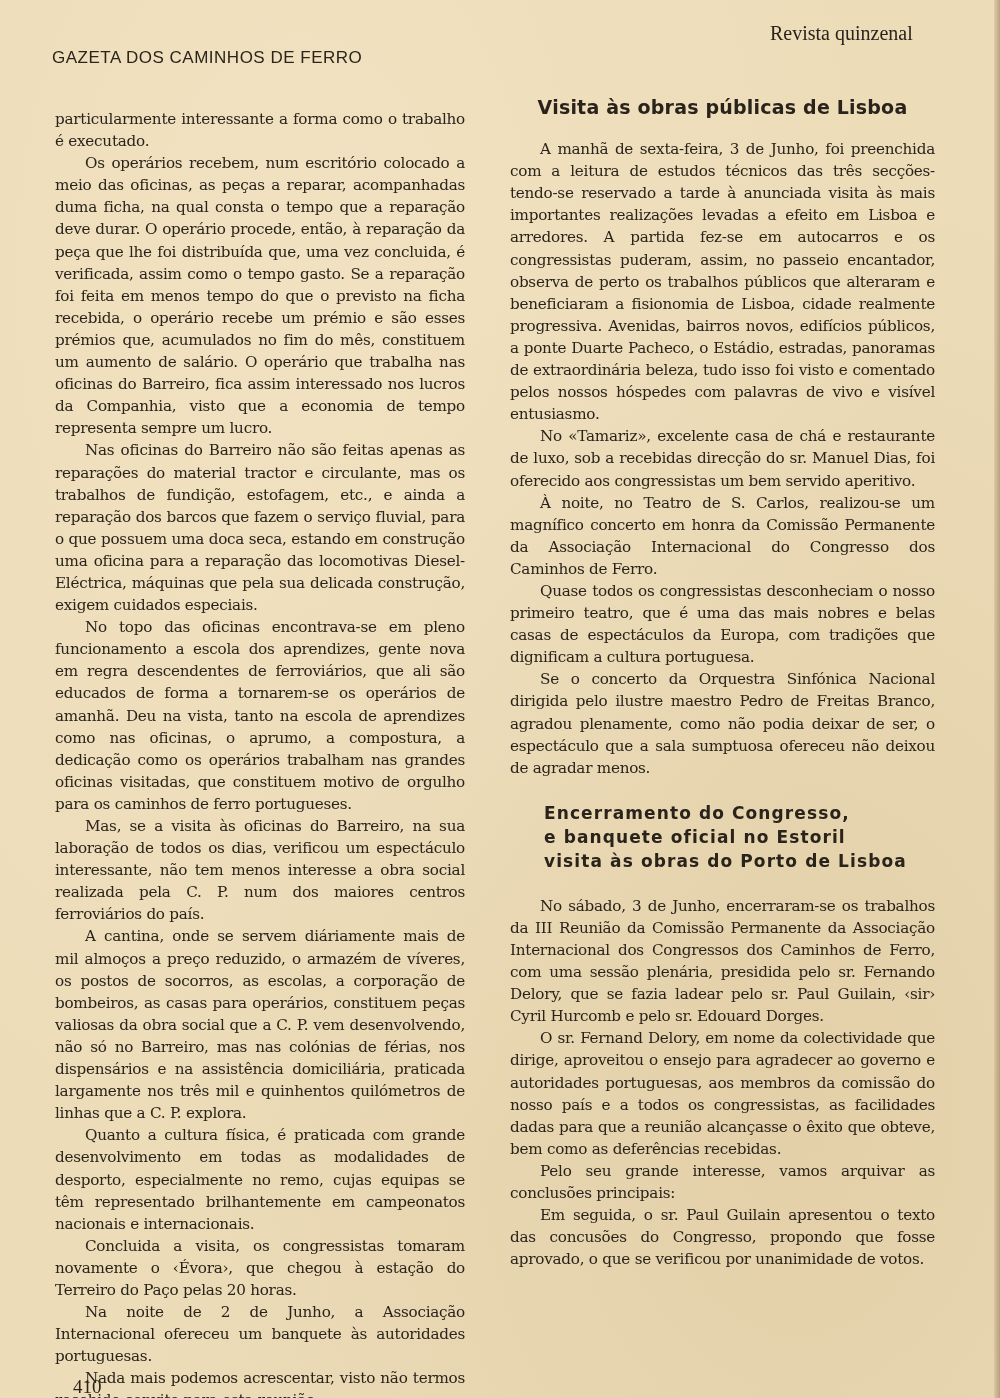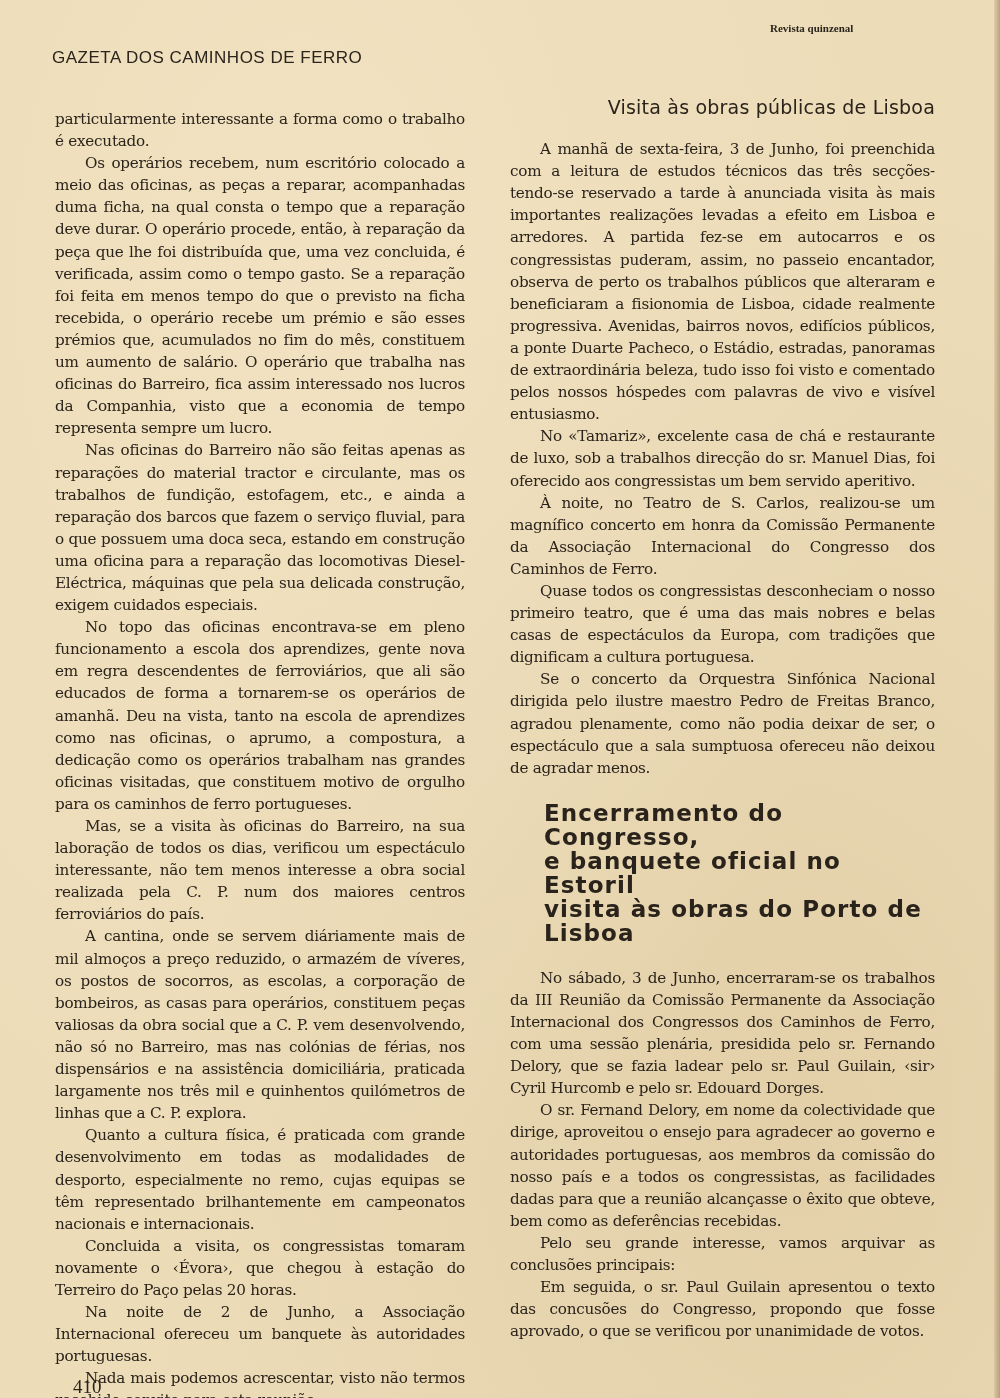--- a/index.html
+++ b/index.html
@@ -16,38 +16,38 @@
       position: absolute; right: 0; top: 0; width: 6px; height: 1398px;
       background: linear-gradient(to right, rgba(150,120,80,0.15), rgba(120,95,60,0.45));
     }
     .header-left {
       position: absolute; left: 52px; top: 48px;
       font-family: Liberation Sans, sans-serif; font-size: 17px; letter-spacing: 0.5px;
       color: #2b241c;
     }
     .header-right {
       position: absolute; left: 770px; top: 22px;
-      font-family: "Liberation Serif", serif; font-size: 11px; font-weight: bold;
+      font-family: "Liberation Serif", serif; font-size: 20px; font-weight: normal;
       color: #2b241c;
     }
     .col {
       position: absolute; top: 108px;
       font-family: "DejaVu Serif", serif; font-size: 15.2px; line-height: 22.1px;
       text-align: justify; letter-spacing: -0.25px;
     }
     .col-left { left: 55px; width: 410px; }
     .col-right { left: 510px; width: 425px; top: 96px; }
     .col p { margin: 0; text-indent: 30px; }
     .col p.noindent { text-indent: 0; }
     .h1 {
-      font-family: "DejaVu Sans", sans-serif; font-weight: normal; font-size: 19px;
-      text-align: right; margin: 0 0 20px 0; letter-spacing: 0.2px; color: #2a231b;
+      font-family: "DejaVu Sans", sans-serif; font-weight: bold; font-size: 19px;
+      text-align: center; margin: 0 0 20px 0; letter-spacing: 0.2px; color: #2a231b;
     }
     .h2 {
-      font-family: "DejaVu Sans", sans-serif; font-weight: bold; font-size: 23px;
+      font-family: "DejaVu Sans", sans-serif; font-weight: bold; font-size: 17px;
       line-height: 24px; margin: 22px 0 22px 34px; letter-spacing: 1.1px; color: #2a231b;
       text-align: left; text-indent: 0;
     }
     .h2 span { display: block; }
     .page-number {
       position: absolute; left: 73px; top: 1352px;
       font-family: "Liberation Serif", serif; font-size: 19px; color: #2b241c; margin-top: 24px;
     }
   </style>
 </head>
@@ -67,21 +67,21 @@
   <p>A cantina, onde se servem diáriamente mais de mil almoços a preço reduzido, o armazém de víveres, os postos de socorros, as escolas, a corporação de bombeiros, as casas para operários, constituem peças valiosas da obra social que a C. P. vem desenvolvendo, não só no Barreiro, mas nas colónias de férias, nos dispensários e na assistência domiciliária, praticada largamente nos três mil e quinhentos quilómetros de linhas que a C. P. explora.</p>
   <p>Quanto a cultura física, é praticada com grande desenvolvimento em todas as modalidades de desporto, especialmente no remo, cujas equipas se têm representado brilhantemente em campeonatos nacionais e internacionais.</p>
   <p>Concluida a visita, os congressistas tomaram novamente o ‹Évora›, que chegou à estação do Terreiro do Paço pelas 20 horas.</p>
   <p>Na noite de 2 de Junho, a Associação Internacional ofereceu um banquete às autoridades portuguesas.</p>
   <p>Nada mais podemos acrescentar, visto não termos recebido convite para esta reunião.</p>
 </div>
 
 <div class="col col-right">
   <div class="h1">Visita às obras públicas de Lisboa</div>
   <p>A manhã de sexta-feira, 3 de Junho, foi preenchida com a leitura de estudos técnicos das três secções-tendo-se reservado a tarde à anunciada visita às mais importantes realizações levadas a efeito em Lisboa e arredores. A partida fez-se em autocarros e os congressistas puderam, assim, no passeio encantador, observa de perto os trabalhos públicos que alteraram e beneficiaram a fisionomia de Lisboa, cidade realmente progressiva. Avenidas, bairros novos, edifícios públicos, a ponte Duarte Pacheco, o Estádio, estradas, panoramas de extraordinária beleza, tudo isso foi visto e comentado pelos nossos hóspedes com palavras de vivo e visível entusiasmo.</p>
-  <p>No «Tamariz», excelente casa de chá e restaurante de luxo, sob a trabalhos direcção do sr. Manuel Dias, foi oferecido aos congressistas um bem servido aperitivo.</p>
+  <p>No «Tamariz», excelente casa de chá e restaurante de luxo, sob a recebidas direcção do sr. Manuel Dias, foi oferecido aos congressistas um bem servido aperitivo.</p>
   <p>À noite, no Teatro de S. Carlos, realizou-se um magnífico concerto em honra da Comissão Permanente da Associação Internacional do Congresso dos Caminhos de Ferro.</p>
   <p>Quase todos os congressistas desconheciam o nosso primeiro teatro, que é uma das mais nobres e belas casas de espectáculos da Europa, com tradições que dignificam a cultura portuguesa.</p>
   <p>Se o concerto da Orquestra Sinfónica Nacional dirigida pelo ilustre maestro Pedro de Freitas Branco, agradou plenamente, como não podia deixar de ser, o espectáculo que a sala sumptuosa ofereceu não deixou de agradar menos.</p>
 
   <div class="h2">
     <span>Encerramento do Congresso,</span>
     <span>e banquete oficial no Estoril</span>
     <span>visita às obras do Porto de Lisboa</span>
   </div>
 

